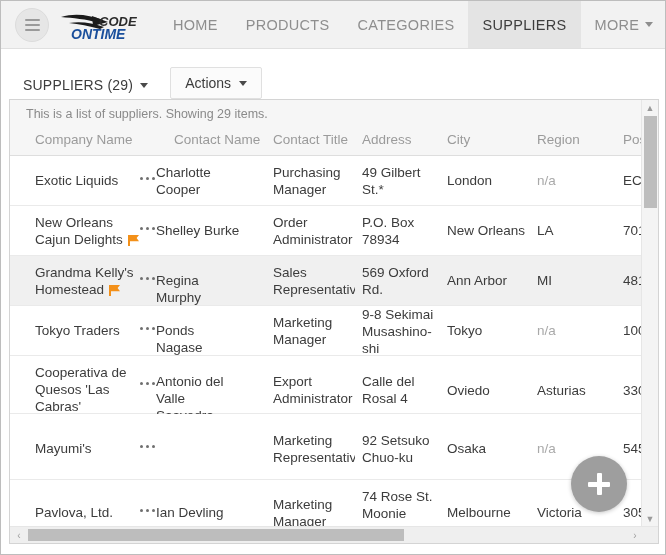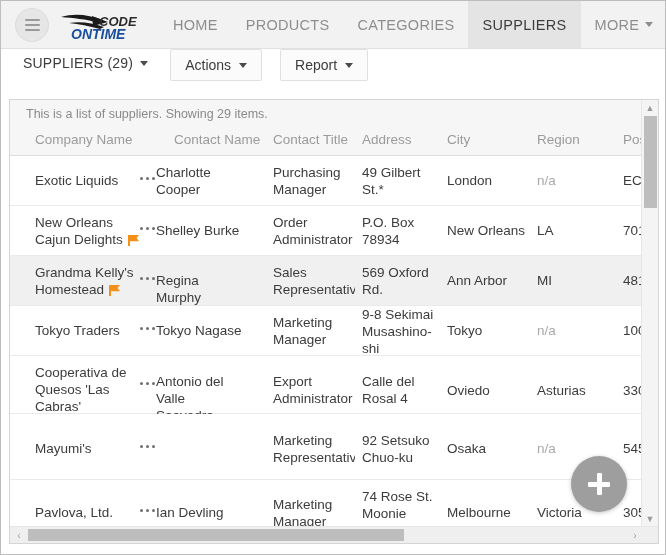--- a/index.html
+++ b/index.html
@@ -98,21 +98,21 @@
 
   
   .toolbar {
     position: absolute;
     left: 0; top: 48px;
     width: 666px;
     height: 50px;
     background: #ffffff;
     box-sizing: border-box;
     display: flex;
-    align-items: flex-start;
+    align-items: flex-end;
     padding-left: 18px;
   }
   .tb-title {
     font-size: 14px;
     color: #3c3c3c;
     letter-spacing: .2px;
     display: flex;
     align-items: center;
     cursor: pointer;
     padding: 6px 4px;
@@ -364,24 +364,20 @@
 
   <div class="toolbar">
     <div class="tb-title">
       <span>SUPPLIERS (29)</span>
       <span class="caret"></span>
     </div>
     <div class="tb-btn">
       <span>Actions</span>
       <span class="caret"></span>
     </div>
-    <div class="tb-btn">
-      <span>Report</span>
-      <span class="caret"></span>
-    </div>
   </div>
 
   <div class="panel">
 
     <div class="desc">This is a list of suppliers. Showing 29 items.</div>
 
     <div class="headrow">
       <div class="hc" style="left:25px">Company Name</div>
       <div class="hc" style="left:164px">Contact Name</div>
       <div class="hc" style="left:263px">Contact Title</div>
@@ -460,21 +456,21 @@
         <div class="cell c-company" style="top:16px">
           <span>Tokyo Traders</span>
         </div>
         <div class="cell c-dots" style="top:21px">
           <span class="rowdots">
               <span></span>
               <span></span>
               <span></span>
             </span>
         </div>
-        <div class="cell c-contact" style="top:16px">Tokyo Nagase</div>
+        <div class="cell c-contact" style="top:16px">Ponds Nagase</div>
         <div class="cell c-title" style="top:8px">Marketing Manager</div>
         <div class="cell c-address" style="top:0px">9-8 Sekimai Musashino-shi</div>
         <div class="cell c-city" style="top:16px">Tokyo</div>
         <div class="cell c-region muted" style="top:16px">n/a</div>
         <div class="cell c-postal" style="top:16px">100</div>
       </div>
 
       <div class="row" style="height:58px">
         <div class="cell c-company" style="top:8px">
           <span>Cooperativa de Quesos 'Las Cabras'</span>

